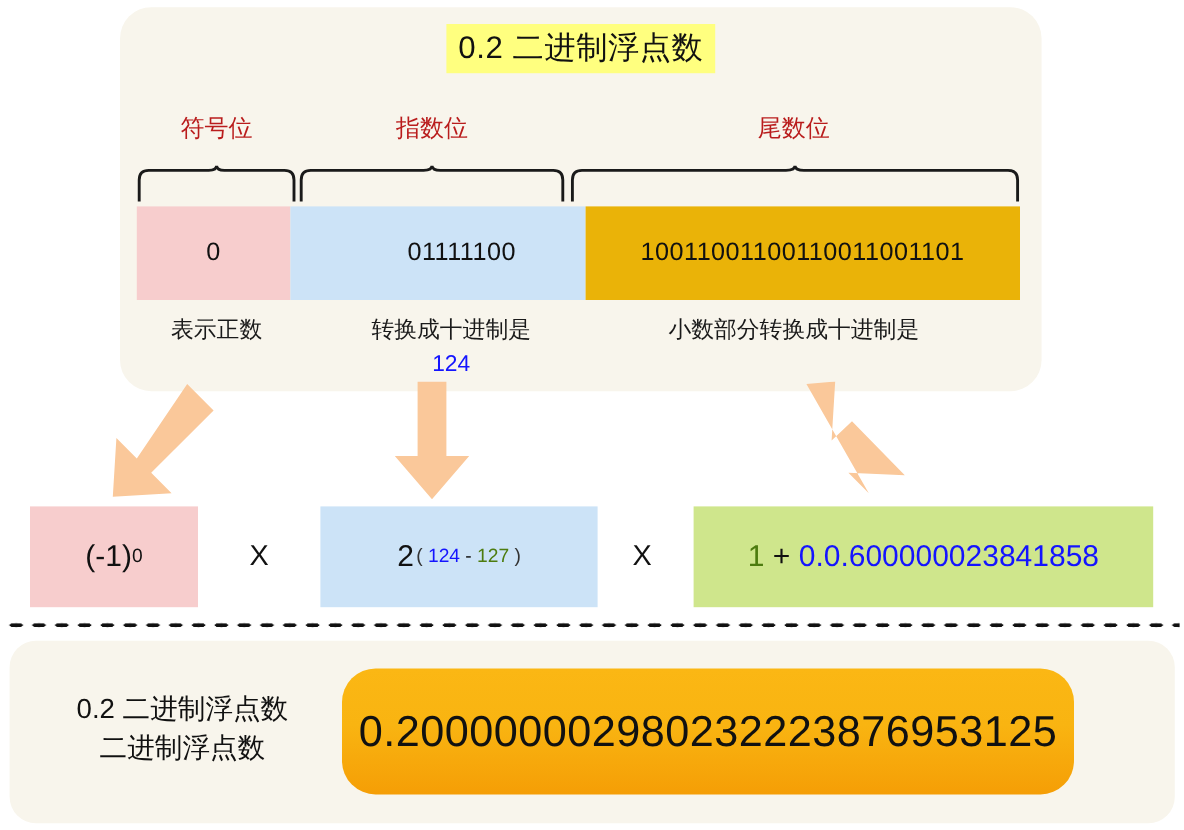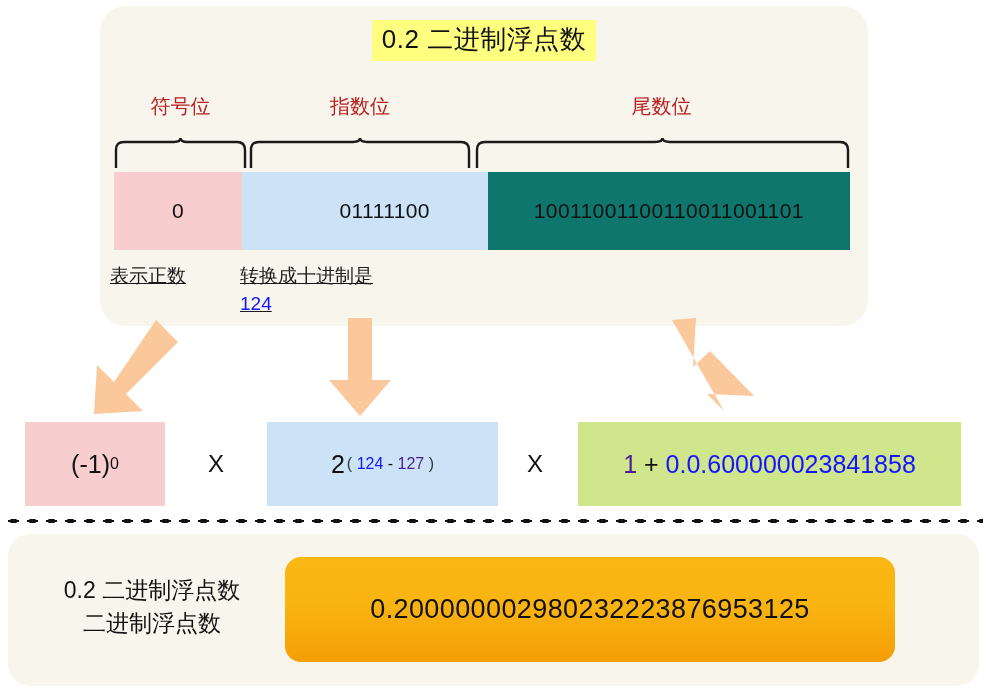--- a/index.html
+++ b/index.html
@@ -82,34 +82,33 @@
   .bitbox {
     display: flex;
     align-items: center;
     justify-content: center;
     font-size: 21px;
     color: #111;
     letter-spacing: 0.4px;
   }
   .bitbox.sign { width: 133px; background: #f7cdcd; }
   .bitbox.exp  { width: 254px; background: #cce3f7; padding-left: 40px; }
-  .bitbox.mant { width: 377px; background: #0f766e; }
+  .bitbox.mant { width: 377px; background: #eab308; }
 
   
   .caption {
     position: absolute;
     top: 256px;
-    text-align: left;
+    text-align: center;
     font-size: 19px;
     color: #1a1a1a;
     line-height: 1.45;
-    text-decoration: underline;
   }
   .caption.sign { left: 10px;  width: 141px; }
-  .caption.exp  { left: 140px; width: 226px; }
+  .caption.exp  { left: 163px; width: 226px; }
   .caption.mant { left: 373px; width: 377px; }
   .caption .val { color: #1414ff; }
 
   
   .arrow {
     position: absolute;
   }
   .arrow svg { display: block; }
 
   
@@ -152,21 +151,21 @@
     vertical-align: super;
     line-height: 0;
   }
   .expr-exp {
     font-size: 16px;
     vertical-align: super;
     line-height: 0;
     margin-left: 2px;
   }
   .blue { color: #1414ff; }
-  .red  { color: #4c1d95; }
+  .red  { color: #4d7c0f; }
   .paren { color: #333; }
 
   
   .divider {
     position: absolute;
     left: 4px;
     top: 518px;
     width: 979px;
     height: 6px;
     background-image: radial-gradient(#111 40%, rgba(0,0,0,0) 45%);
@@ -193,26 +192,26 @@
     font-size: 23px;
     color: #111;
     line-height: 1.45;
   }
   .value-pill {
     position: absolute;
     left: 277px;
     top: 23px;
     width: 610px;
     height: 105px;
-    border-radius: 16px;
+    border-radius: 28px;
     background: linear-gradient(180deg, #fbb714 0%, #f9b411 45%, #f59e06 100%);
     display: flex;
     align-items: center;
     justify-content: center;
-    font-size: 27px;
+    font-size: 36px;
     color: #111;
     letter-spacing: 0.4px;
   }
 </style>
 </head>
 <body>
 
 <div id="stage">
 
   <div class="top-card">
@@ -248,20 +247,21 @@
     </div>
 
     <div class="caption sign">
       <div>表示正数</div>
     </div>
     <div class="caption exp">
       <div>转换成十进制是</div>
       <div class="val">124</div>
     </div>
     <div class="caption mant">
+      <div>小数部分转换成十进制是</div>
     </div>
   </div>
 
   <div class="arrow" style="left:78px; top:318px;">
     <svg width="110" height="100" viewBox="0 0 110 100">
       <path d="M78,2 L100,24 L48,76 L65,93 L16,96 L19,47 L36,64 Z" fill="#fac89a"></path>
     </svg>
   </div>
 
   <div class="arrow" style="left:325px; top:318px;">

